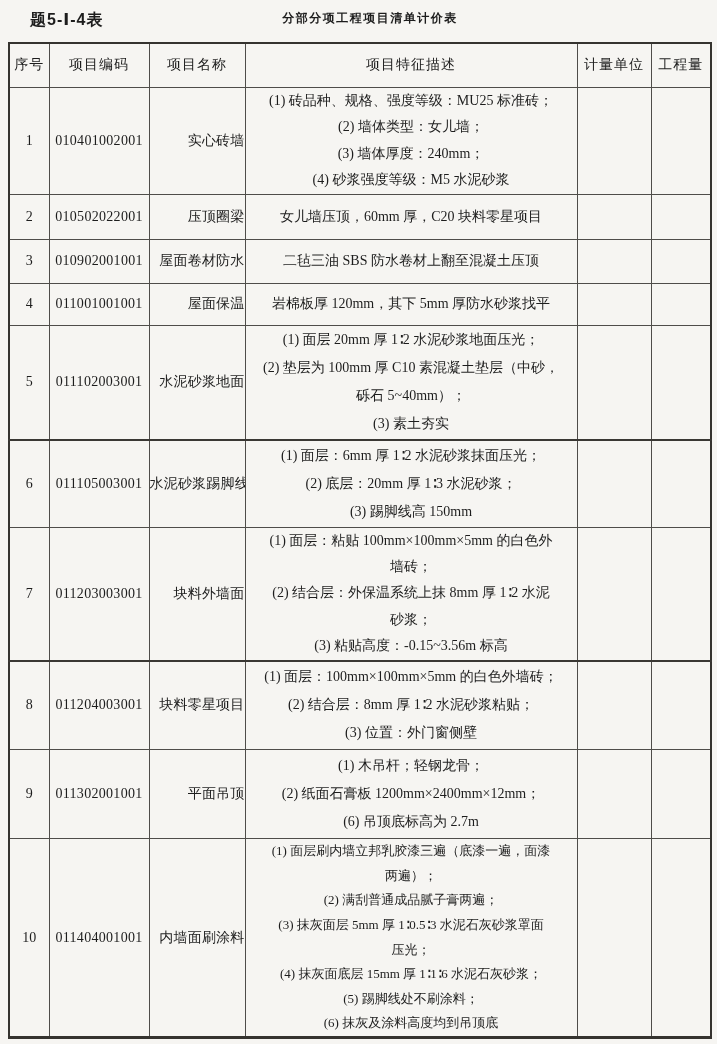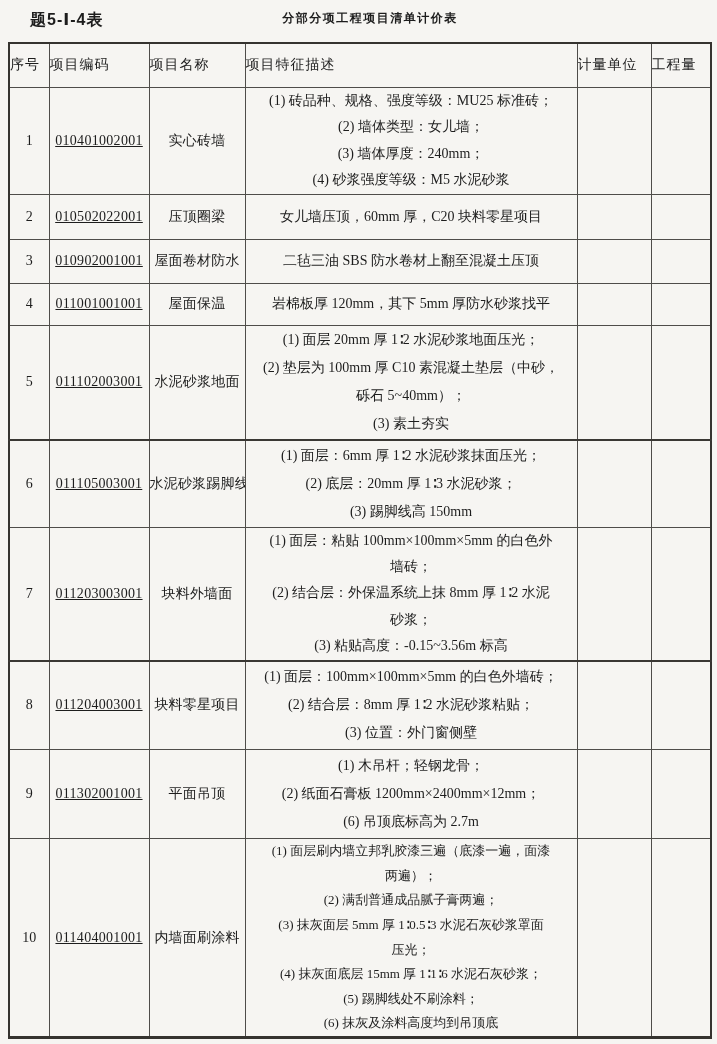--- a/index.html
+++ b/index.html
@@ -61,34 +61,33 @@
   }
   table.sheet {
     border: 2px solid #35332f;
     border-bottom-width: 3px;
   }
   tr.thick-top td {
     border-top-width: 2px;
     border-top-color: #3a3834;
   }
   th.hcell {
-    text-align: left;
+    text-align: center;
     font-size: 14.5px;
     letter-spacing: 1px;
   }
   td.c-seq, td.c-code, td.c-unit, td.c-qty {
     text-align: center;
   }
   td.c-code {
     font-size: 14.5px;
     letter-spacing: 0.3px;
-    text-decoration: underline;
   }
   td.c-name {
-    text-align: center;
+    text-align: right;
     font-size: 13.5px;
     letter-spacing: 0.2px;
     white-space: nowrap;
   }
   td.c-desc {
     text-align: center;
     padding: 4px 2px 4px 9px;
   }
   .desc-line {
     white-space: nowrap;

